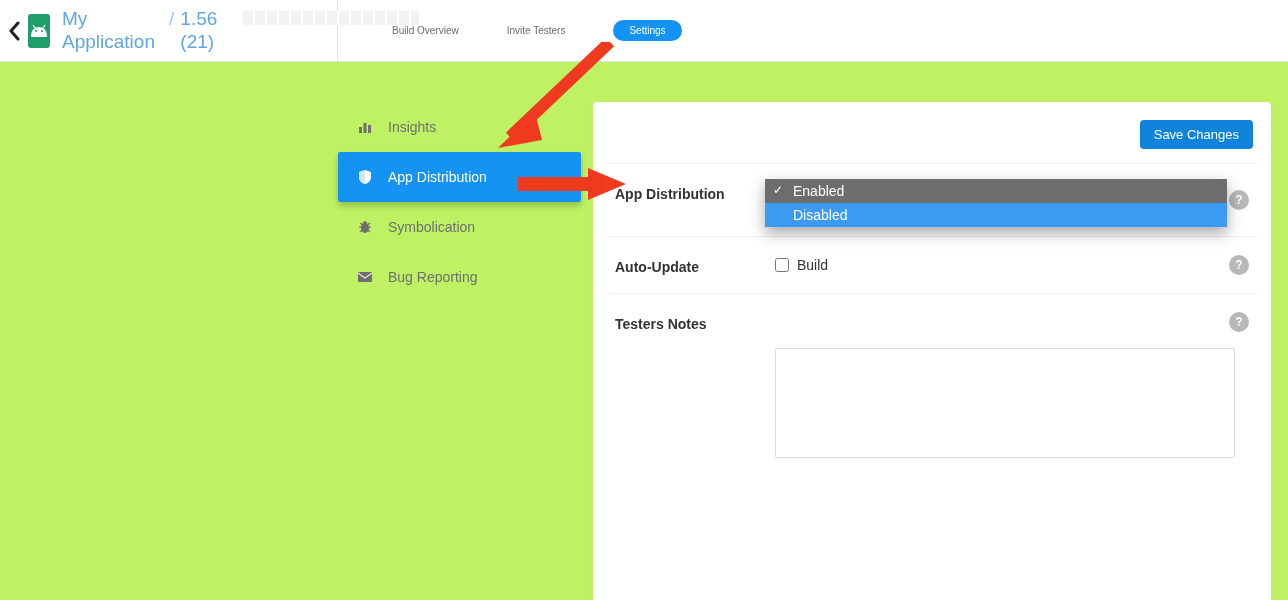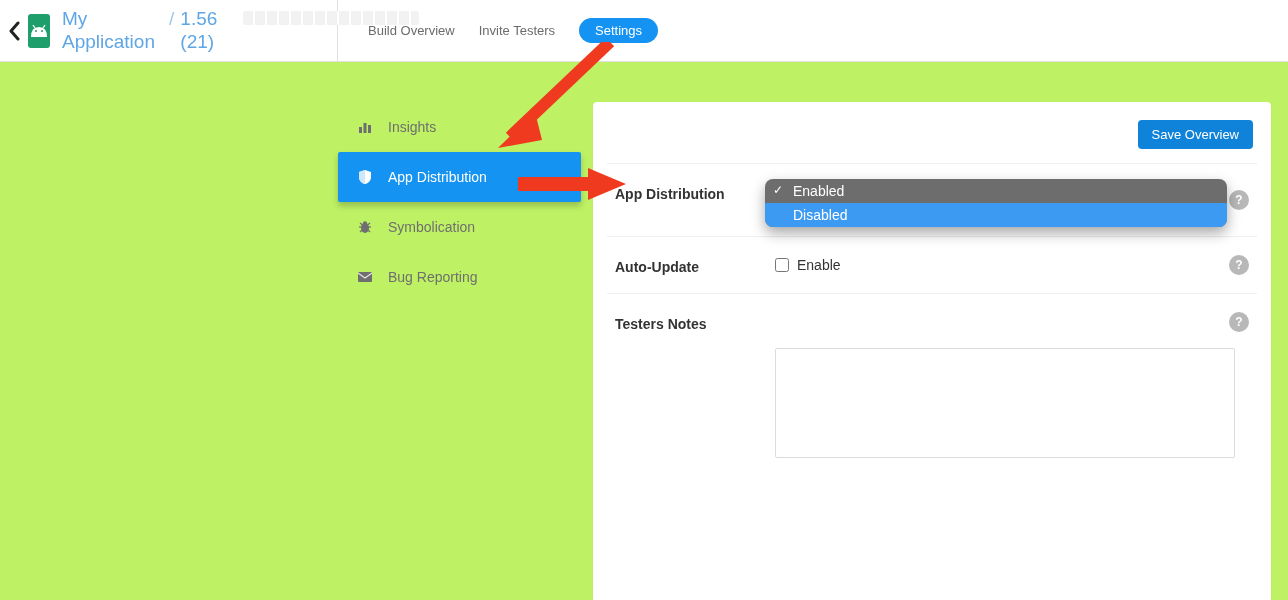--- a/index.html
+++ b/index.html
@@ -74,22 +74,23 @@
 
   .topbar-nav {
     display: flex;
     align-items: center;
     gap: 24px;
     padding-left: 30px;
   }
   .topbar-nav a {
     color: #6b6b6b;
     text-decoration: none;
-    font-size: 13px;
-    cursor: pointer;
+    font-size: 10px;
+    cursor: pointer;
+    margin-left: 24px;
   }
   .topbar-nav a.pill {
     background: #1493f2;
     color: #fff;
     padding: 5px 16px;
     border-radius: 18px;
   }
 
   
   .body-area {
@@ -200,21 +201,21 @@
     border-radius: 6px;
     height: 36px;
     width: 100%;
   }
   .dropdown-pop {
     position: absolute;
     left: -10px;
     top: -3px;
     right: -8px;
     background: #6d6d6d;
-    border-radius: 8px;
+    border-radius: 0;
     box-shadow: 0 6px 14px rgba(0,0,0,0.35);
     overflow: hidden;
     z-index: 40;
   }
   .dropdown-option {
     color: #fff;
     font-size: 14px;
     padding: 4px 10px 4px 28px;
     position: relative;
     cursor: pointer;
@@ -329,21 +330,21 @@
             <rect x="1" y="3" width="14" height="10" rx="1" fill="#6f6f6f"></rect>
             <path d="M1 4 L8 9 L15 4" stroke="#e4e4e4" stroke-width="1.2" fill="none"></path>
           </svg>
       </span>
       <span>Bug Reporting</span>
     </div>
   </div>
 
   <div class="main-card">
     <div class="card-header">
-      <button class="btn btn-primary solid">Save Overview</button>
+      <button class="btn btn-primary solid">Save Changes</button>
     </div>
 
     <div class="form-row">
       <div class="row-label">App Distribution</div>
       <div class="row-control">
         <div class="select-wrap">
           <div class="select-box"></div>
           <div class="dropdown-pop">
             <div class="dropdown-option selected">Enabled</div>
             <div class="dropdown-option hover">Disabled</div>
@@ -351,21 +352,21 @@
         </div>
         <div class="help-q">?</div>
       </div>
     </div>
 
     <div class="form-row">
       <div class="row-label">Auto-Update</div>
       <div class="row-control">
         <label class="checkbox-row" style="flex:1;">
           <input type="checkbox" style="">
-          <span>Enable</span>
+          <span>Build</span>
         </label>
         <div class="help-q">?</div>
       </div>
     </div>
 
 
     <div class="form-row" style="align-items:flex-start;">
       <div class="row-label">Testers Notes</div>
       <div class="row-control" style="flex-direction:column; align-items:stretch; position:relative;">
         <div style="display:flex; justify-content:flex-end; margin-bottom:6px;">

